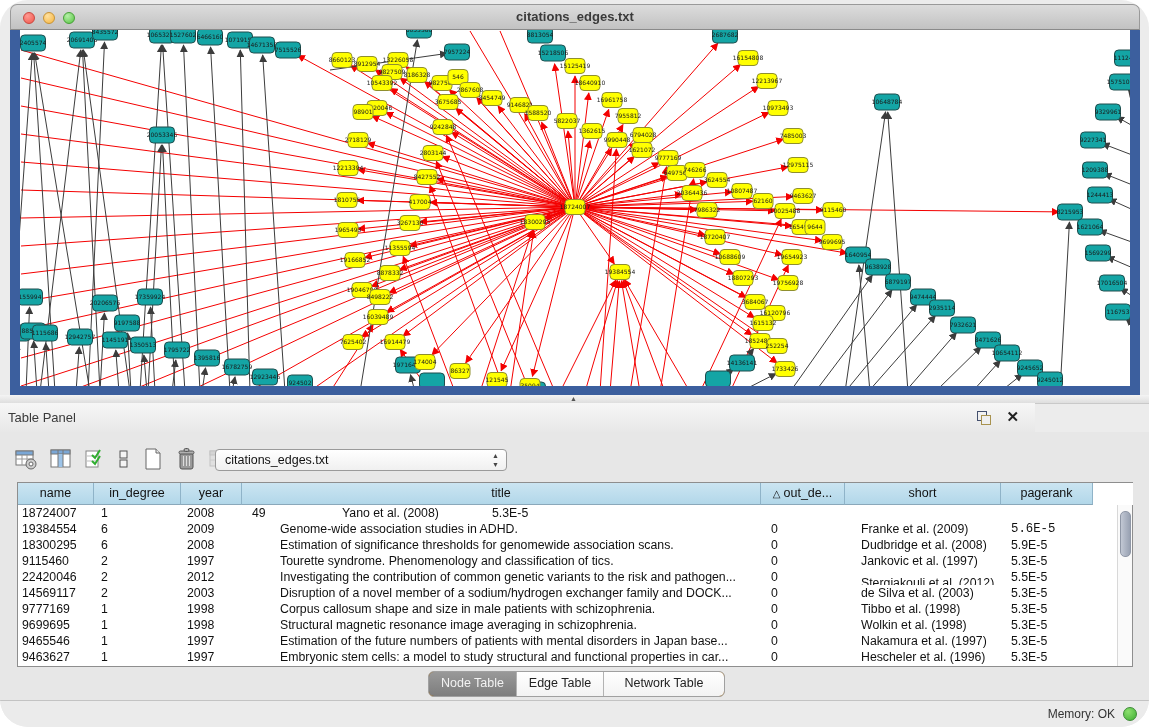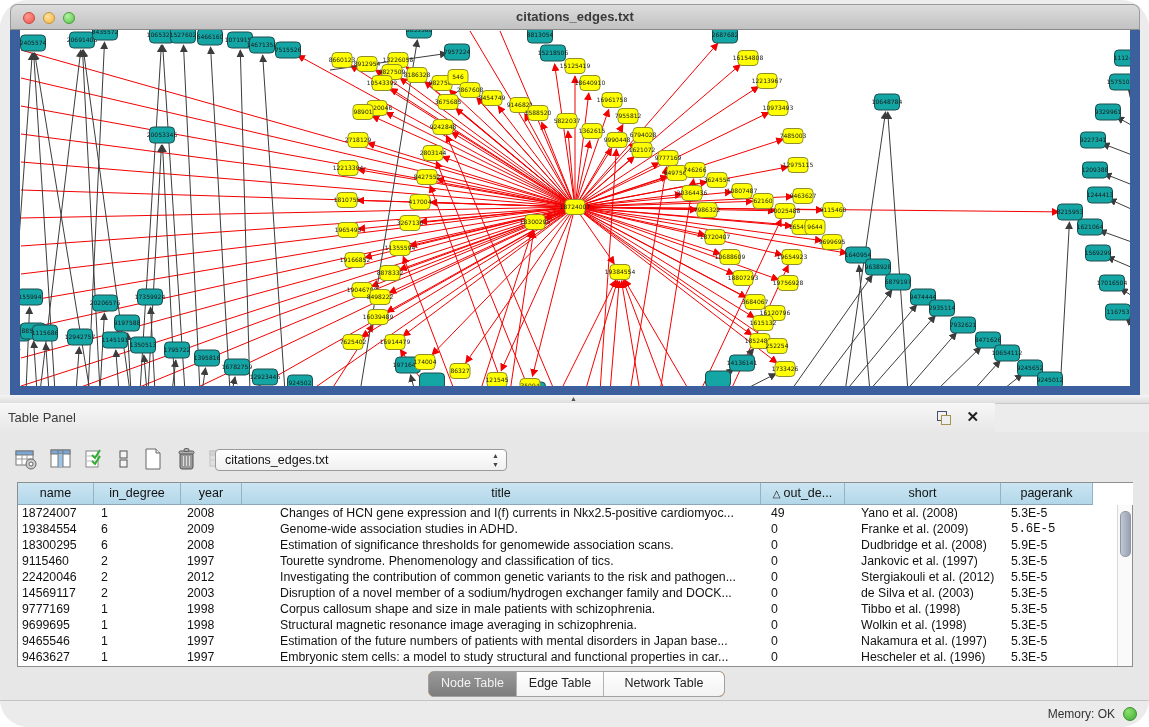--- a/index.html
+++ b/index.html
@@ -15,21 +15,21 @@
   .light.yel{left:32px;background:radial-gradient(circle at 35% 30%,#ffe1a0,#f6b43e);border:1px solid #c79336;}
   .light.grn{left:52px;background:radial-gradient(circle at 35% 30%,#b6f0a8,#57c443);border:1px solid #47a037;}
   .canvas-wrap{height:365px;box-sizing:border-box;border-left:10px solid #3c5f9e;border-right:10px solid #3c5f9e;border-bottom:9px solid #3c5f9e;background:#fff;}
   #net{display:block;background:#fff;}
 
   
   .splitter{position:absolute;left:0;top:395px;width:1149px;height:8px;background:linear-gradient(#f4f4f4,#dedede);border-bottom:1px solid #c9c9c9;}
   .split-arrow{position:absolute;left:570px;top:0px;font-size:7px;color:#555;}
 
   
-  .panel-header{position:absolute;left:0;top:403px;width:995px;height:29px;background:linear-gradient(#f6f6f6,#e8e8e8);border-bottom:1px solid #d0d0d0;}
+  .panel-header{position:absolute;left:0;top:403px;width:995px;height:29px;background:linear-gradient(#f6f6f6,#e8e8e8);border-bottom:1px solid #d0d0d0;padding-left:40px;}
   .panel-title{position:absolute;left:8px;top:7px;font-size:13px;color:#3a3a3a;}
   .float-ic{position:absolute;right:44px;top:8px;width:14px;height:13px;}
   .float-ic .sq1{position:absolute;left:0;top:0;width:8px;height:8px;border:1px solid #44506e;background:transparent;}
   .float-ic .sq2{position:absolute;left:4px;top:4px;width:8px;height:8px;border:1px solid #a8924f;background:#efefef;}
   .close-ic{position:absolute;right:16px;top:5px;font-size:15px;font-weight:bold;color:#222;}
   .panel-body{position:absolute;left:0;top:432px;width:1149px;height:268px;background:#e7e7e7;}
 
   
   .toolbar{position:absolute;left:14px;top:14px;height:30px;display:flex;align-items:center;}
   .tb-ic{margin-right:11px;display:inline-block;}
@@ -637,21 +637,20 @@
           <div class="th" style="width: 84px;"><span class="sortglyph">△</span>out_de...</div>
           <div class="th" style="width: 156px;">short</div>
           <div class="th" style="width: 92px;">pagerank</div>
           <div class="th filler" style="width: 40px;"></div>
         </div>
       <div class="tbody" id="tbody">
           <div class="tr">
             <div class="td" style="width: 76px; padding-left: 4px;">18724007</div>
             <div class="td" style="width: 87px; padding-left: 7px;">1</div>
             <div class="td" style="width: 61px; padding-left: 6px;">2008</div>
-            <div class="td" style="width: 519px; padding-left: 38px;">Changes of HCN gene expression and I(f) currents in Nkx2.5-positive cardiomyoc...</div>
             <div class="td" style="width: 84px; padding-left: 10px;">49</div>
             <div class="td" style="width: 156px; padding-left: 16px;">Yano et al. (2008)</div>
             <div class="td" style="width: 92px; padding-left: 10px;">5.3E-5</div>
           </div>
           <div class="tr">
             <div class="td" style="width: 76px; padding-left: 4px;">19384554</div>
             <div class="td" style="width: 87px; padding-left: 7px;">6</div>
             <div class="td" style="width: 61px; padding-left: 6px;">2009</div>
             <div class="td" style="width: 519px; padding-left: 38px;">Genome-wide association studies in ADHD.</div>
             <div class="td" style="width: 84px; padding-left: 10px;">0</div>
@@ -675,21 +674,21 @@
             <div class="td" style="width: 84px; padding-left: 10px;">0</div>
             <div class="td" style="width: 156px; padding-left: 16px;">Jankovic et al. (1997)</div>
             <div class="td" style="width: 92px; padding-left: 10px;">5.3E-5</div>
           </div>
           <div class="tr">
             <div class="td" style="width: 76px; padding-left: 4px;">22420046</div>
             <div class="td" style="width: 87px; padding-left: 7px;">2</div>
             <div class="td" style="width: 61px; padding-left: 6px;">2012</div>
             <div class="td" style="width: 519px; padding-left: 38px;">Investigating the contribution of common genetic variants to the risk and pathogen...</div>
             <div class="td" style="width: 84px; padding-left: 10px;">0</div>
-            <div class="td" style="width: 156px; padding-left: 16px;">Stergiakouli et al. (2012)</div>
+            <div class="td" style="width: 156px; padding-left: 16px; margin-top: 6px;">Stergiakouli et al. (2012)</div>
             <div class="td" style="width: 92px; padding-left: 10px;">5.5E-5</div>
           </div>
           <div class="tr">
             <div class="td" style="width: 76px; padding-left: 4px;">14569117</div>
             <div class="td" style="width: 87px; padding-left: 7px;">2</div>
             <div class="td" style="width: 61px; padding-left: 6px;">2003</div>
             <div class="td" style="width: 519px; padding-left: 38px;">Disruption of a novel member of a sodium/hydrogen exchanger family and DOCK...</div>
             <div class="td" style="width: 84px; padding-left: 10px;">0</div>
             <div class="td" style="width: 156px; padding-left: 16px;">de Silva et al. (2003)</div>
             <div class="td" style="width: 92px; padding-left: 10px;">5.3E-5</div>

